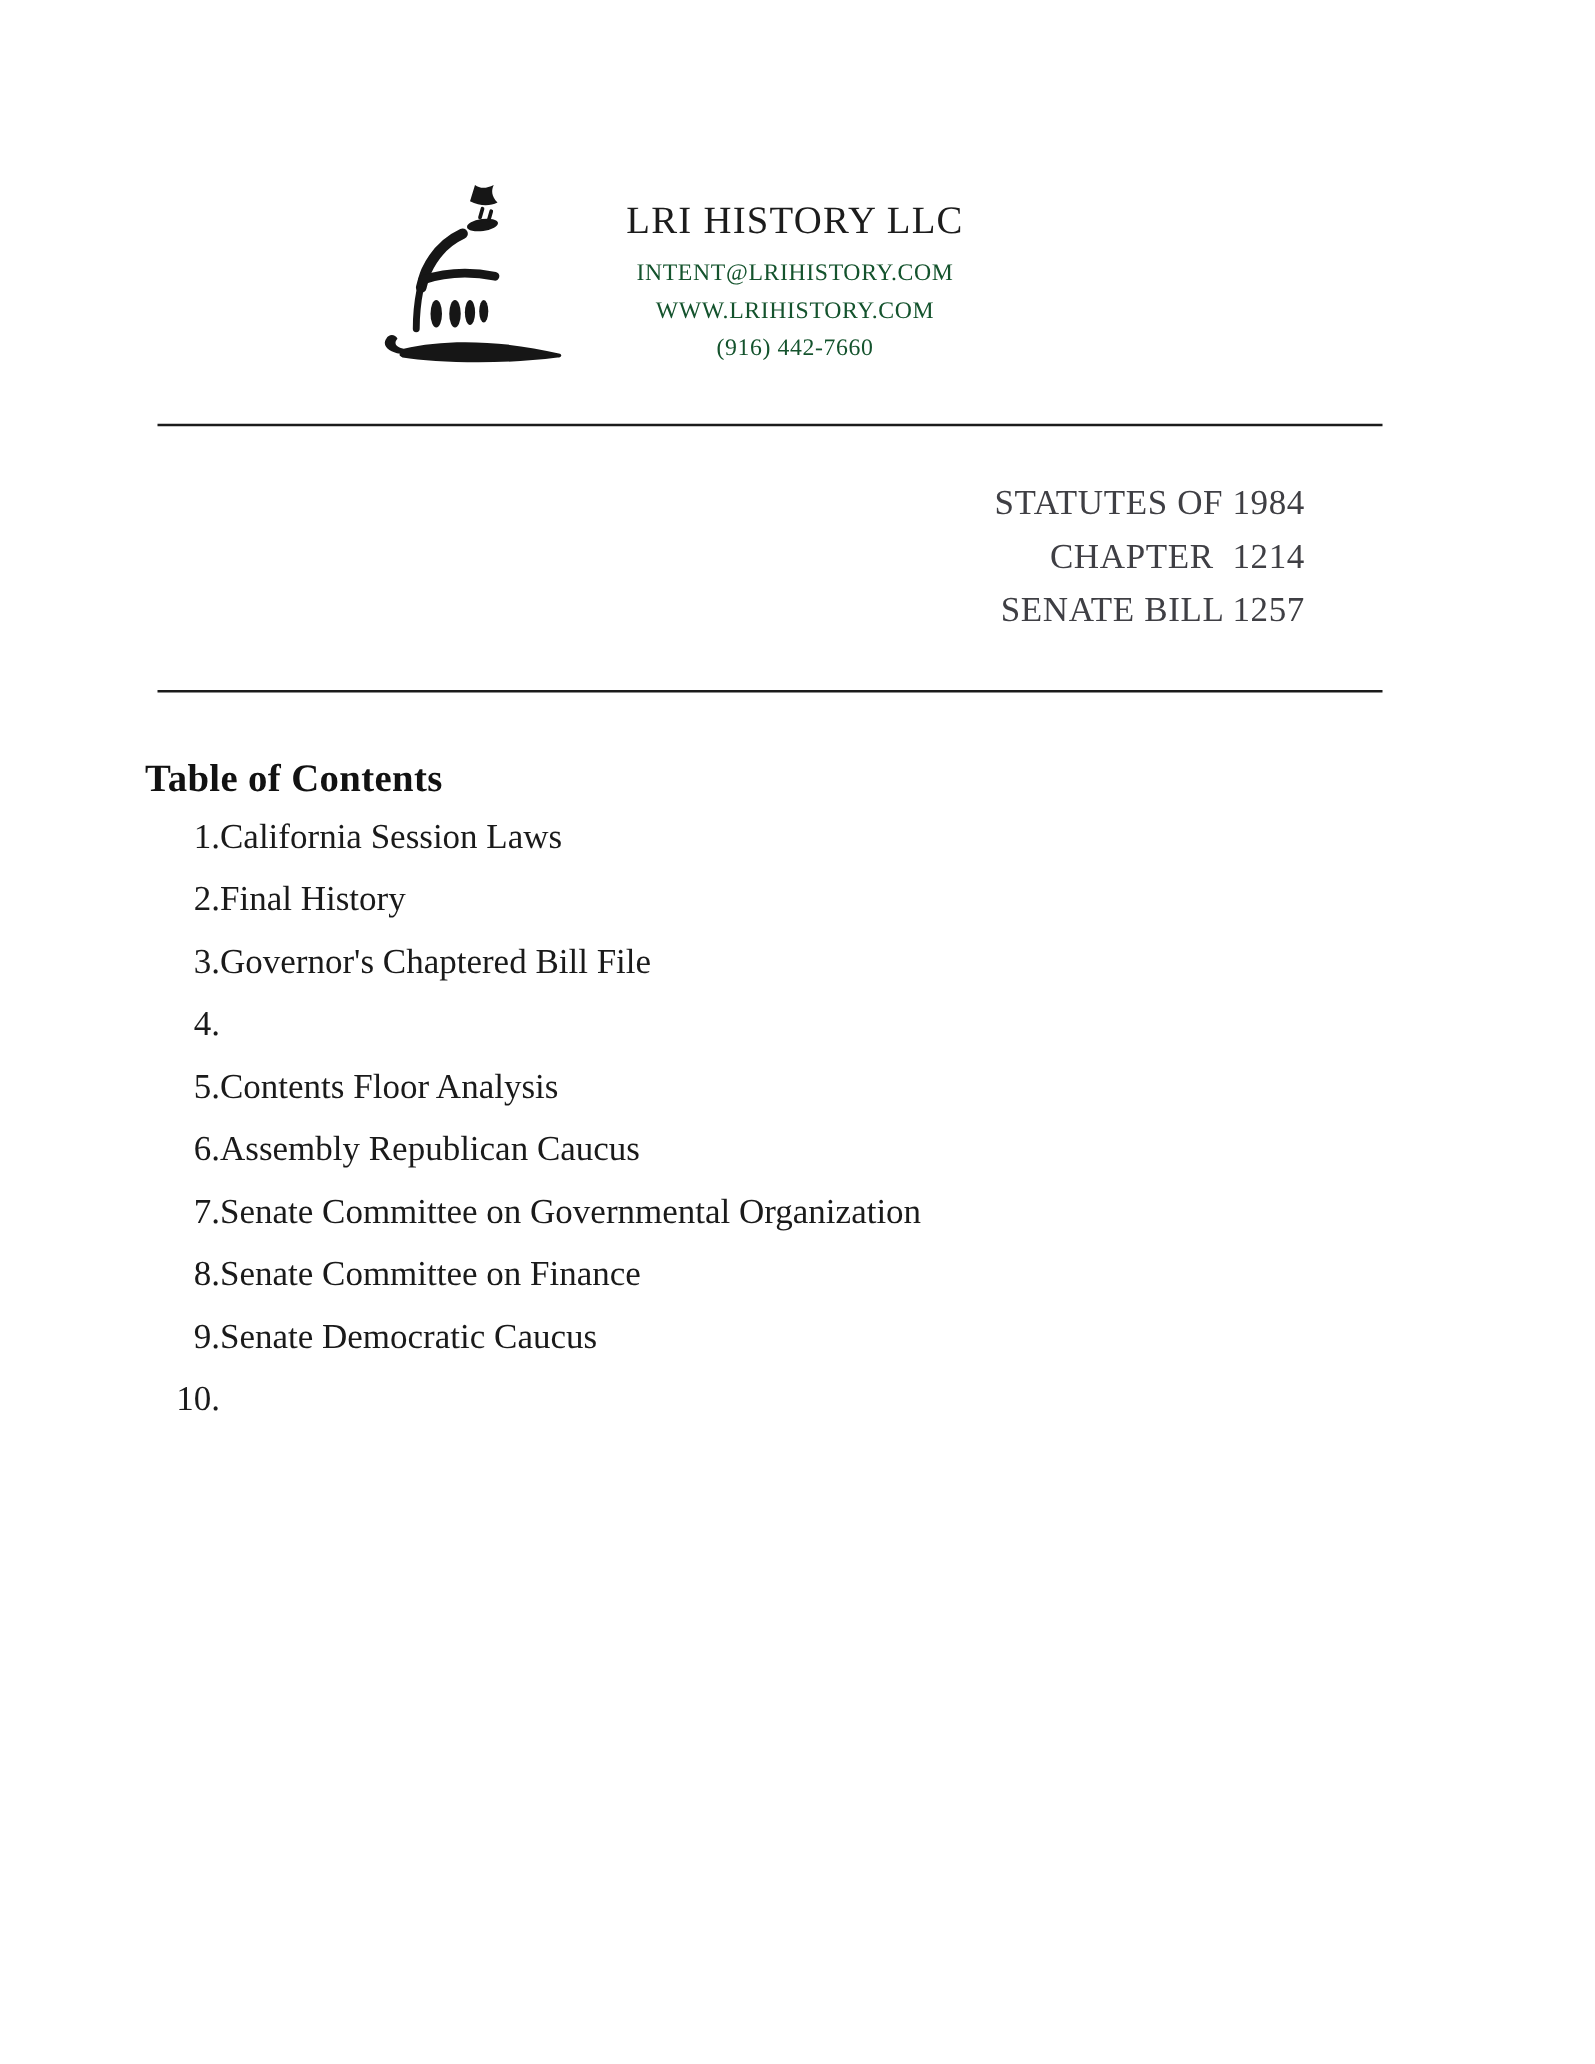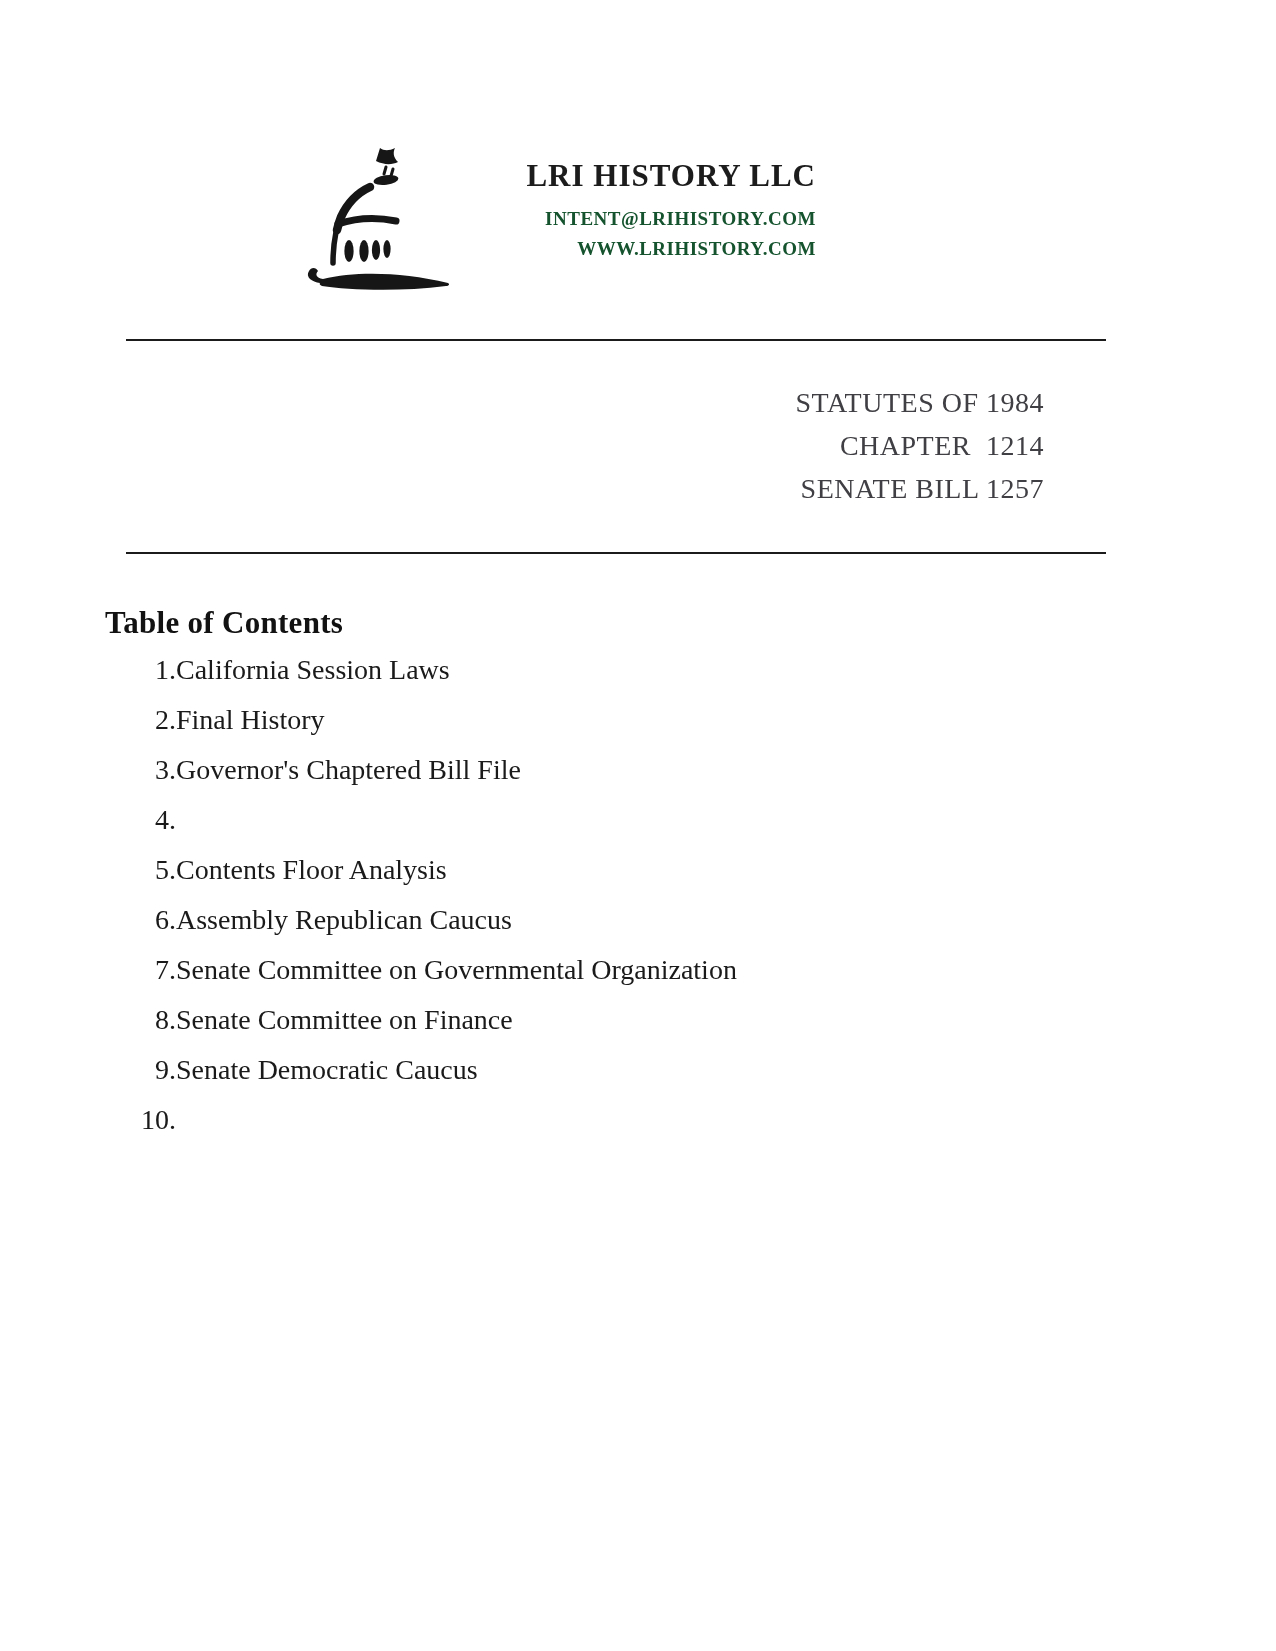--- a/index.html
+++ b/index.html
@@ -23,22 +23,21 @@
     left: 300px;
     top: 136px;
     width: 160px;
     height: 160px;
   }
   .header-text {
     position: absolute;
     left: 456px;
     top: 160px;
     width: 360px;
-    text-align: right;
-    font-weight: bold;
+    text-align: center;
   }
   .company-name {
     font-size: 31px;
     line-height: 31px;
     letter-spacing: 1px;
     color: #1c1c1c;
     white-space: nowrap;
   }
   .contact-block {
     margin-top: 13px;
@@ -74,21 +73,21 @@
     line-height: 43px;
     font-weight: 400;
     letter-spacing: 0.5px;
     color: #3f3f44;
     white-space: pre-wrap; 
   }
 
   
   .toc-title {
     position: absolute;
-    left: 105px;
+    left: 116px;
     top: 586px;
     font-size: 31px;
     line-height: 31px;
     font-weight: 700;
     letter-spacing: 0.3px;
     color: #121212;
   }
   .toc-list {
     position: absolute;
     left: 0;
@@ -146,20 +145,21 @@
 
         <path d="M36,96 C34,106 33,116 33,127" stroke-width="5.5"></path>
       </g>
     </svg>
 
     <div class="header-text">
       <div class="company-name">LRI HISTORY LLC</div>
       <div class="contact-block">
         <div class="contact-line">INTENT@LRIHISTORY.COM</div>
         <div class="contact-line">WWW.LRIHISTORY.COM</div>
+        <div class="contact-line">(916) 442-7660</div>
       </div>
     </div>
   </div>
 
   <div class="rule rule-top"></div>
   <div class="rule rule-bottom"></div>
 
   <div class="reference">
     <div class="ref-line">STATUTES OF 1984</div>
     <div class="ref-line">CHAPTER  1214</div>

